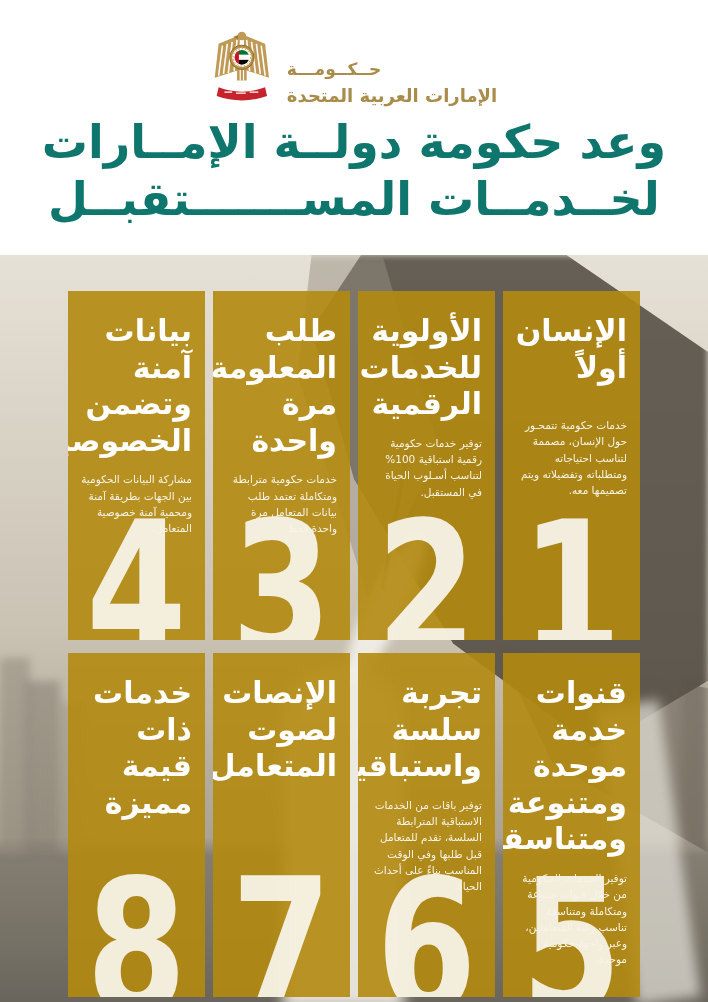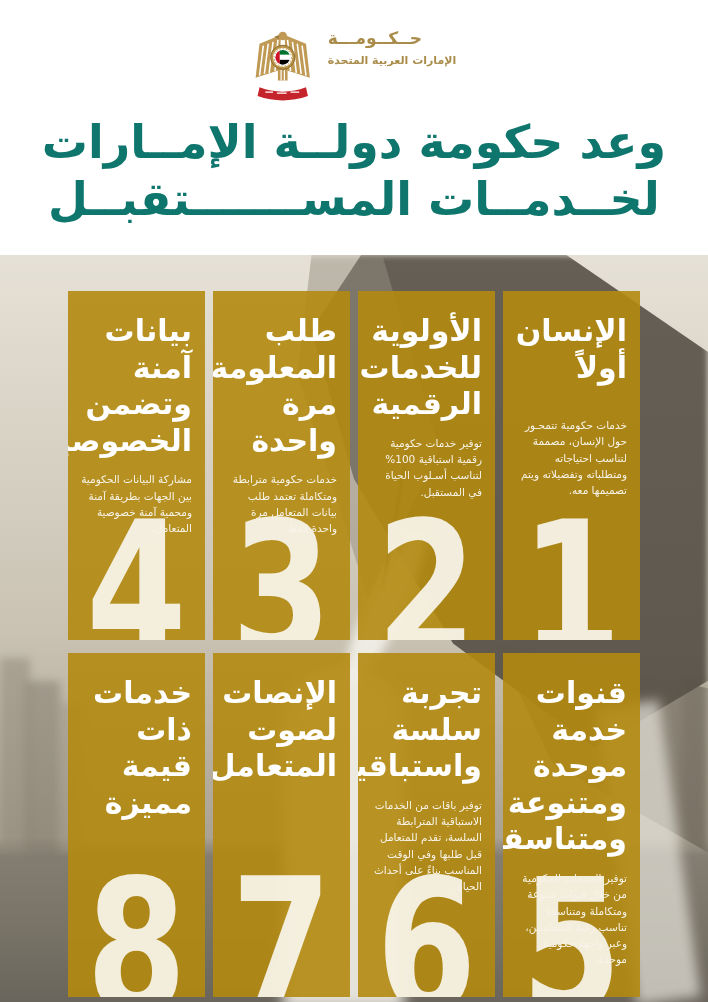--- a/index.html
+++ b/index.html
@@ -3,25 +3,25 @@
 <meta charset="utf-8">
 <style>
   html,body{margin:0;padding:0;}
   body{
     width:708px;height:1002px;position:relative;overflow:hidden;
     background:#ffffff;
     font-family:"DejaVu Sans",sans-serif;
   }
   
   .logo{position:absolute;top:28px;left:50%;transform:translateX(-50%);
-    display:flex;align-items:flex-start;gap:14px;}
+    display:flex;align-items:flex-end;gap:14px;}
   .logo-emblem{width:62px;height:78px;flex:0 0 auto;}
   .logo-text{direction:rtl;text-align:left;color:#a98c4a;}
   .logo-line1{font-size:17px;font-weight:bold;margin-bottom:6px;white-space:nowrap;}
-  .logo-line2{font-size:11px;font-weight:bold;white-space:nowrap;}
+  .logo-line2{font-size:18px;font-weight:bold;white-space:nowrap;}
   .main-title{
     position:absolute;top:114px;left:34px;right:34px;
     direction:rtl;text-align:center;color:#0f766e;
     font-size:46px;font-weight:bold;line-height:1.24;white-space:pre-line;
   }
   
   .photo{position:absolute;left:0;top:255px;width:708px;height:747px;overflow:hidden;
     background:linear-gradient(180deg,#e6e1d6 0%,#d8d2c5 25%,#cac3b4 50%,#b6ae9e 68%,
       #aaa292 78%,#837d72 80.5%,#767165 92%,#6a655c 100%);}
   .photo .shape{position:absolute;}

